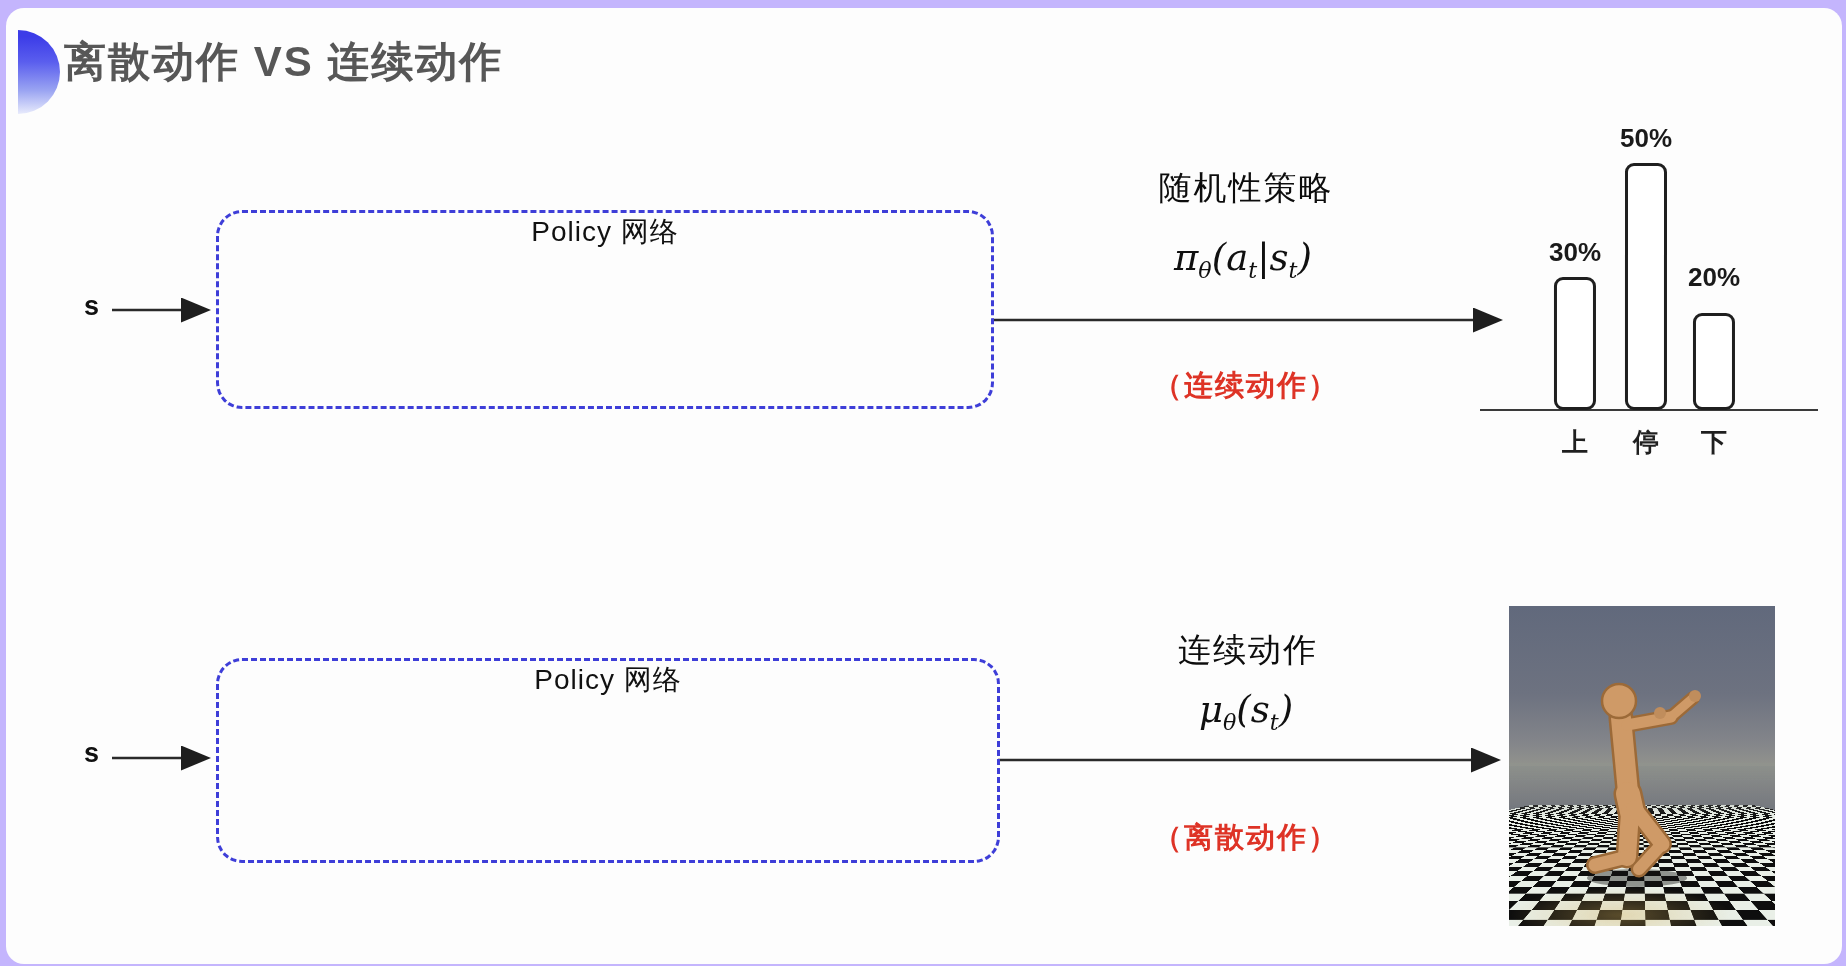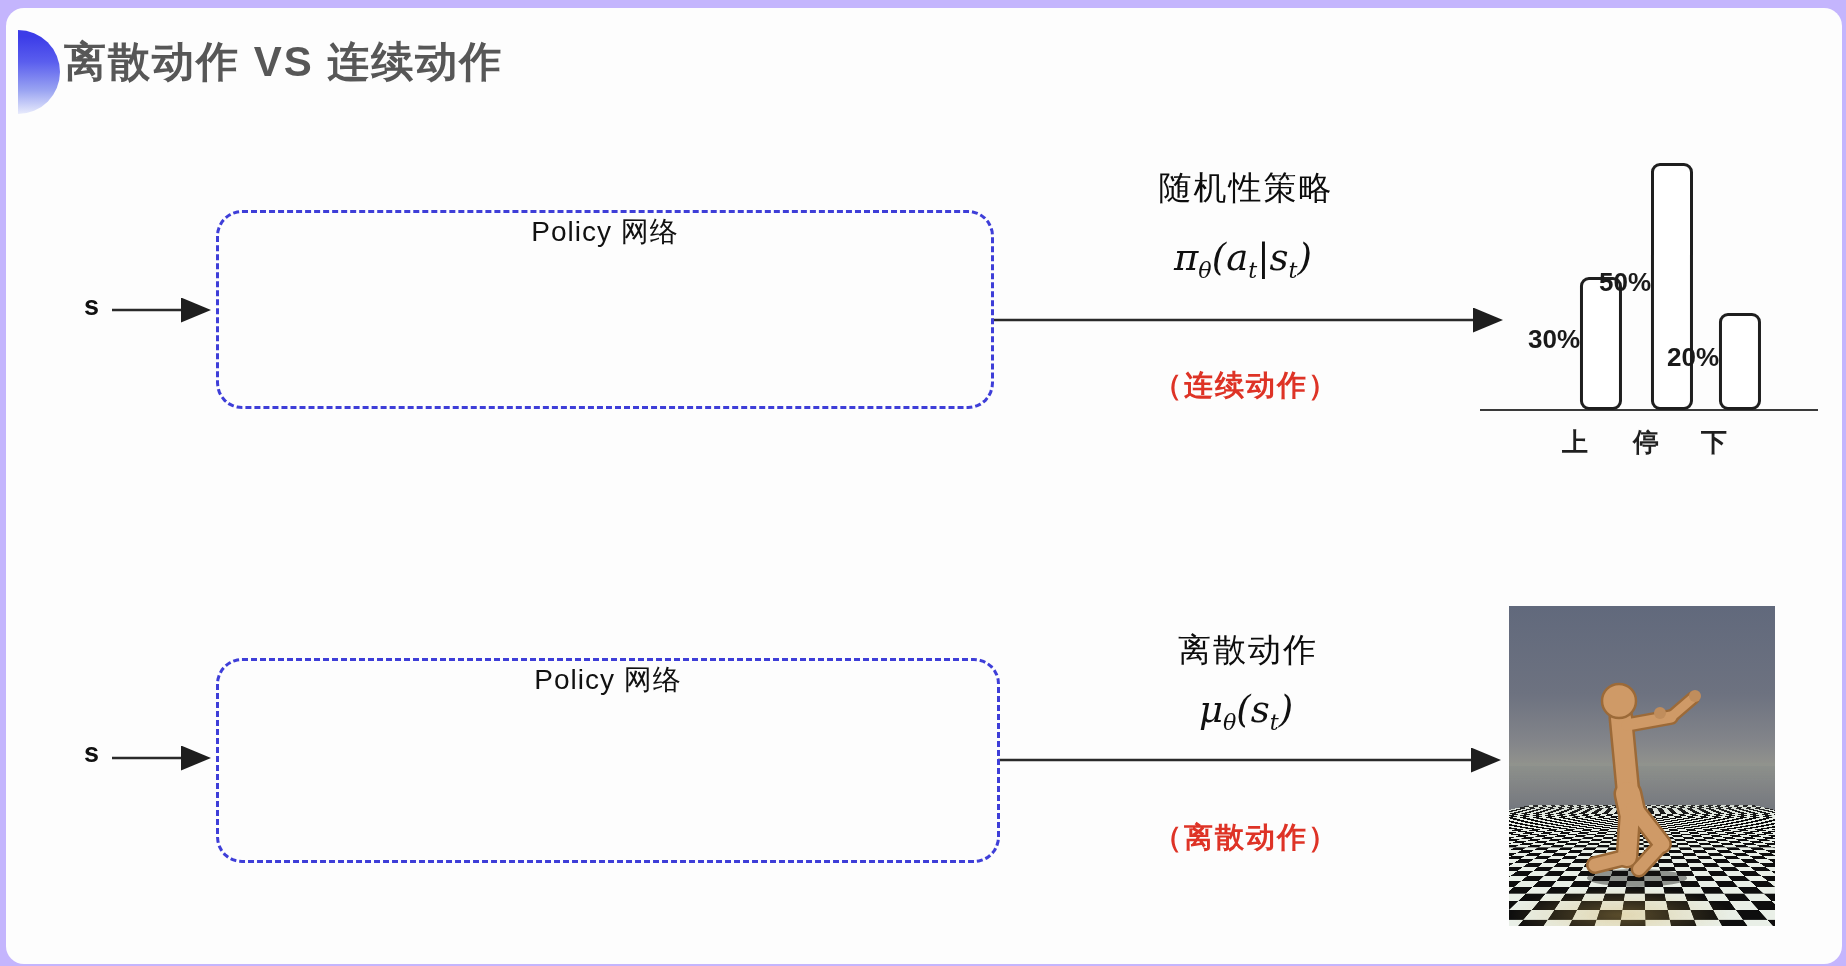--- a/index.html
+++ b/index.html
@@ -39,21 +39,21 @@
   .note-top{left:1240px;top:358px;}
   .note-bottom{left:1240px;top:810px;}
 
   
   .arrows{position:absolute;left:0;top:0;width:1846px;height:966px;pointer-events:none;}
 
   
   .bar-chart{position:absolute;left:1460px;top:92px;width:366px;height:368px;}
   .chart-baseline{position:absolute;left:14px;right:14px;bottom:57px;height:0;border-top:2px solid #3a3a3a;}
   .bar-group{position:absolute;bottom:58px;transform:translateX(-50%);
-      display:flex;flex-direction:row;align-items:center;}
+      display:flex;flex-direction:column;align-items:center;}
   .bar-value{font-size:26px;font-weight:600;color:#1a1a1a;margin-bottom:9px;}
   .bar-rect{width:36px;background:#fff;border:3px solid #1f1f1f;border-radius:9px;}
   .bar-cat{position:absolute;bottom:8px;transform:translateX(-50%);font-size:26px;font-weight:600;color:#1f1f1f;}
 
   
   .robot-image{position:absolute;left:1503px;top:598px;width:266px;height:320px;overflow:hidden;background:#70737c;}
   .sky{position:absolute;left:0;top:0;width:100%;height:50%;
       background:linear-gradient(to bottom,#61697c 0%,#6d7280 55%,#83858a 85%,#92938d 100%);}
   .floor-wrap{position:absolute;left:0;top:49%;width:100%;height:51%;overflow:hidden;}
   .floor{position:absolute;bottom:-20px;left:50%;width:1500px;height:1800px;margin-left:-750px;
@@ -99,32 +99,32 @@
     <div class="bar-group" style="left: 109px;">
           <div class="bar-value">30%</div>
           <div class="bar-rect" style="height: 127px;"></div>
         </div>
         <div class="bar-cat" style="left: 109px;">上</div>
         <div class="bar-group" style="left: 180px;">
           <div class="bar-value">50%</div>
           <div class="bar-rect" style="height: 241px;"></div>
         </div>
         <div class="bar-cat" style="left: 180px;">停</div>
-        <div class="bar-group" style="left: 248px;">
+        <div class="bar-group" style="left: 248px; gap: 11px;">
           <div class="bar-value">20%</div>
           <div class="bar-rect" style="height: 91px;"></div>
         </div>
         <div class="bar-cat" style="left: 248px;">下</div>
       </div>
 
     <div class="s-label s-bottom">s</div>
     <div class="policy-box box-bottom">
       <div class="box-label">Policy 网络</div>
     </div>
-    <div class="policy-type policy-type-bottom">离散动作</div>
+    <div class="policy-type policy-type-bottom">连续动作</div>
     <div class="formula formula-bottom"><span>μ</span><span class="sub">θ</span><span>(</span><span>s</span><span class="sub">t</span><span>)</span></div>
     <div class="action-note note-bottom">（离散动作）</div>
 
     <div class="robot-image">
       <div class="sky"></div>
       <div class="floor-wrap">
         <div class="floor"></div>
         <div class="floor-haze"></div>
         <div class="floor-gloss"></div>
       </div>

